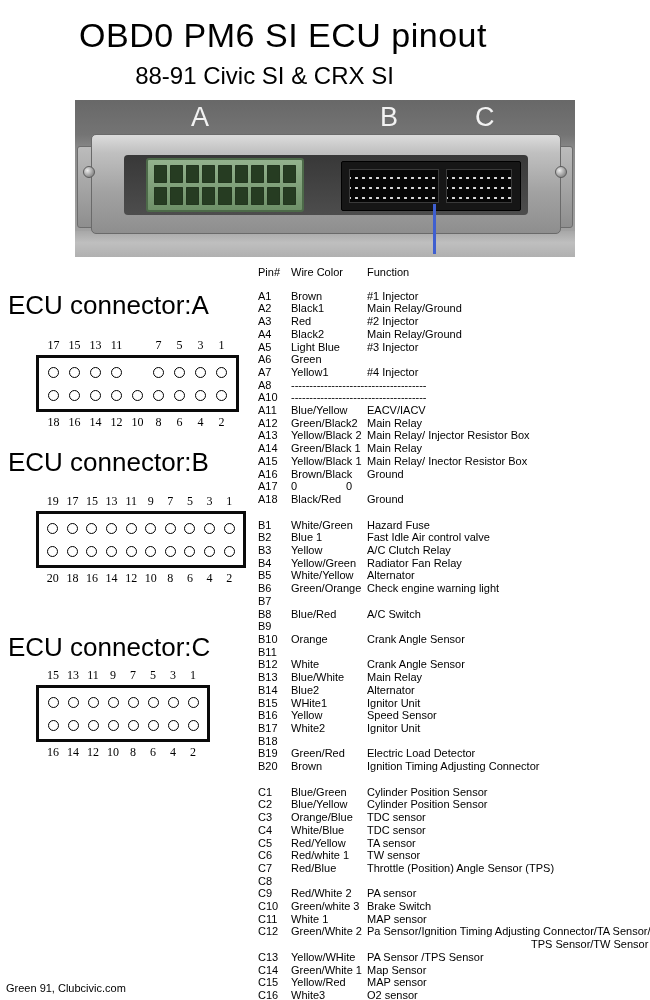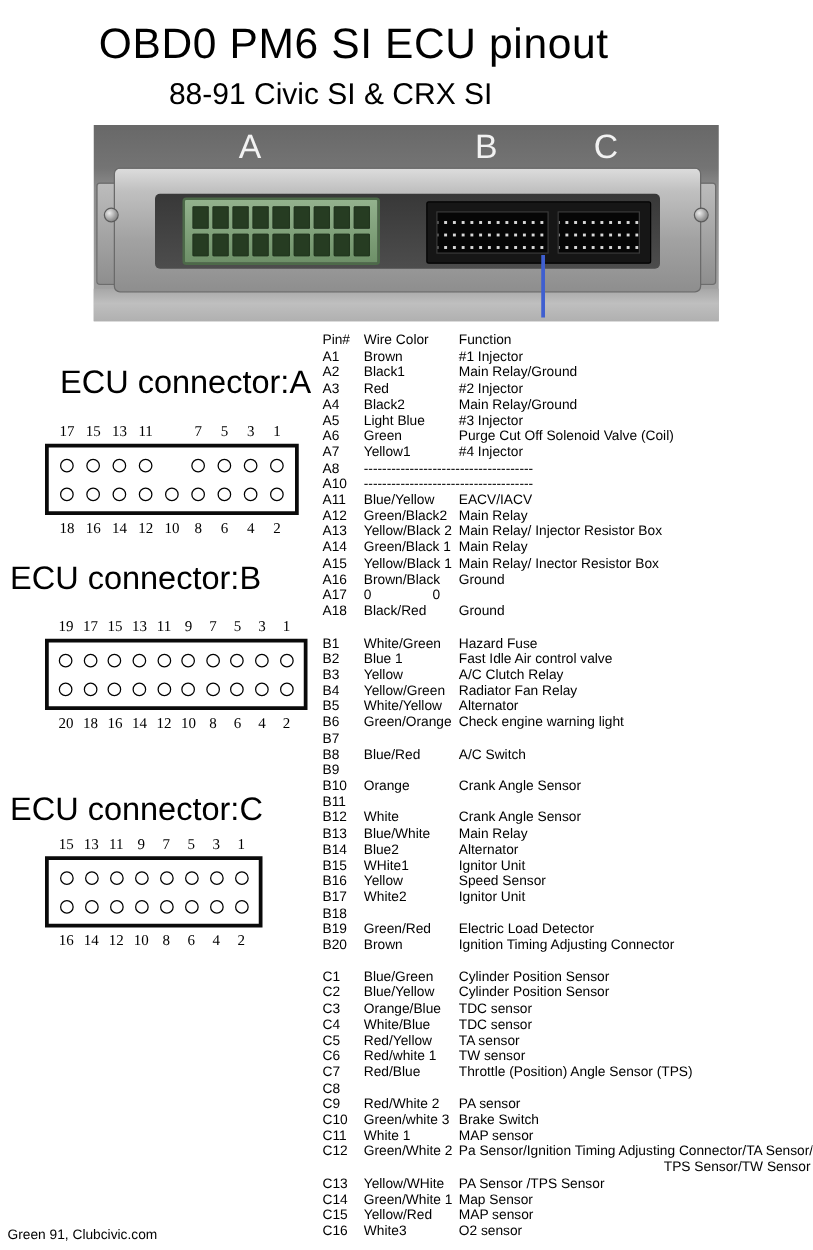--- a/index.html
+++ b/index.html
@@ -40,41 +40,41 @@
   .pinfield.c { left:104px; width:64px; }
   .plabel { position:absolute; top:2px; color:#f2f2f2; font-size:27px; font-weight:400; }
   .plabel.a { left:116px; } .plabel.b { left:305px; } .plabel.c { left:400px; }
   .screw { position:absolute; width:10px; height:10px; border-radius:50%;
     background:radial-gradient(circle at 35% 35%,#ececec,#9a9a9a 60%,#6f6f6f); border:1px solid #5c5c5c; }
   .screw.s1 { left:8px; top:66px; } .screw.s2 { right:8px; top:66px; }
   .bluemark { position:absolute; left:358px; top:104px; width:3px; height:50px; background:#3f5fd0; }
 
   
   .conn-heading { position:absolute; left:8px; font-size:26px; font-weight:400; }
-  #hA { top:290px;margin-left:40px; } #hB { top:447px; } #hC { top:632px; }
+  #hA { top:290px; } #hB { top:447px; } #hC { top:632px; }
   .conn { position:absolute; left:36px; }
   #conn0 { top:338px; } #conn1 { top:494px; } #conn2 { top:668px; }
   .nums { display:flex; font-size:12px; height:14px; padding:0 7px;font-family:Liberation Serif, serif; }
   .ncell { text-align:center; }
   .conn-w21  .ncell, .conn-w21  .ccell { width:21px; }
   .conn-w196 .ncell, .conn-w196 .ccell { width:19.6px; }
   .conn-w20  .ncell, .conn-w20  .ccell { width:20px; }
   .cbox { border:3px solid #0a0a0a; width:max-content; padding:8px 4px; margin:3px 0;
     display:flex; flex-direction:column; gap:11px; background:#fff; }
   .crow { display:flex; }
   .ccell { display:flex; align-items:center; justify-content:center; height:12px; }
   .circle { width:11px; height:11px; border:1.5px solid #000; border-radius:50%;
     box-sizing:border-box; background:#fff; }
   .circle.gap { visibility:hidden; }
 
   
   .pintable { position:absolute; left:258px; top:266px; width:392px;
     font-size:11px; line-height:12.7px; }
   .thead, .trow { display:grid; grid-template-columns:33px 76px 1fr; }
-  .thead { margin-bottom:1px; }
+  .thead { margin-bottom:11px; }
   .tsec { margin-bottom:13px; }
   .tsec:last-child { margin-bottom:0; }
   .cell { white-space:pre; min-height:12.7px; }
   .fn2 { padding-left:164px; }
 
   .credit { position:absolute; left:6px; top:982px; font-size:11px; }
 </style>
 </head>
 <body>
 
@@ -407,21 +407,20 @@
           <div class="cell"><div>Main Relay/Ground</div></div>
         </div>
         <div class="trow">
           <div class="cell">A5</div>
           <div class="cell">Light Blue</div>
           <div class="cell"><div>#3 Injector</div></div>
         </div>
         <div class="trow">
           <div class="cell">A6</div>
           <div class="cell">Green</div>
-          <div class="cell"><div>Purge Cut Off Solenoid Valve (Coil)</div></div>
         </div>
         <div class="trow">
           <div class="cell">A7</div>
           <div class="cell">Yellow1</div>
           <div class="cell"><div>#4 Injector</div></div>
         </div>
         <div class="trow">
           <div class="cell">A8</div>
           <div class="cell">-------------------------------------</div>
           <div class="cell"><div></div></div>

